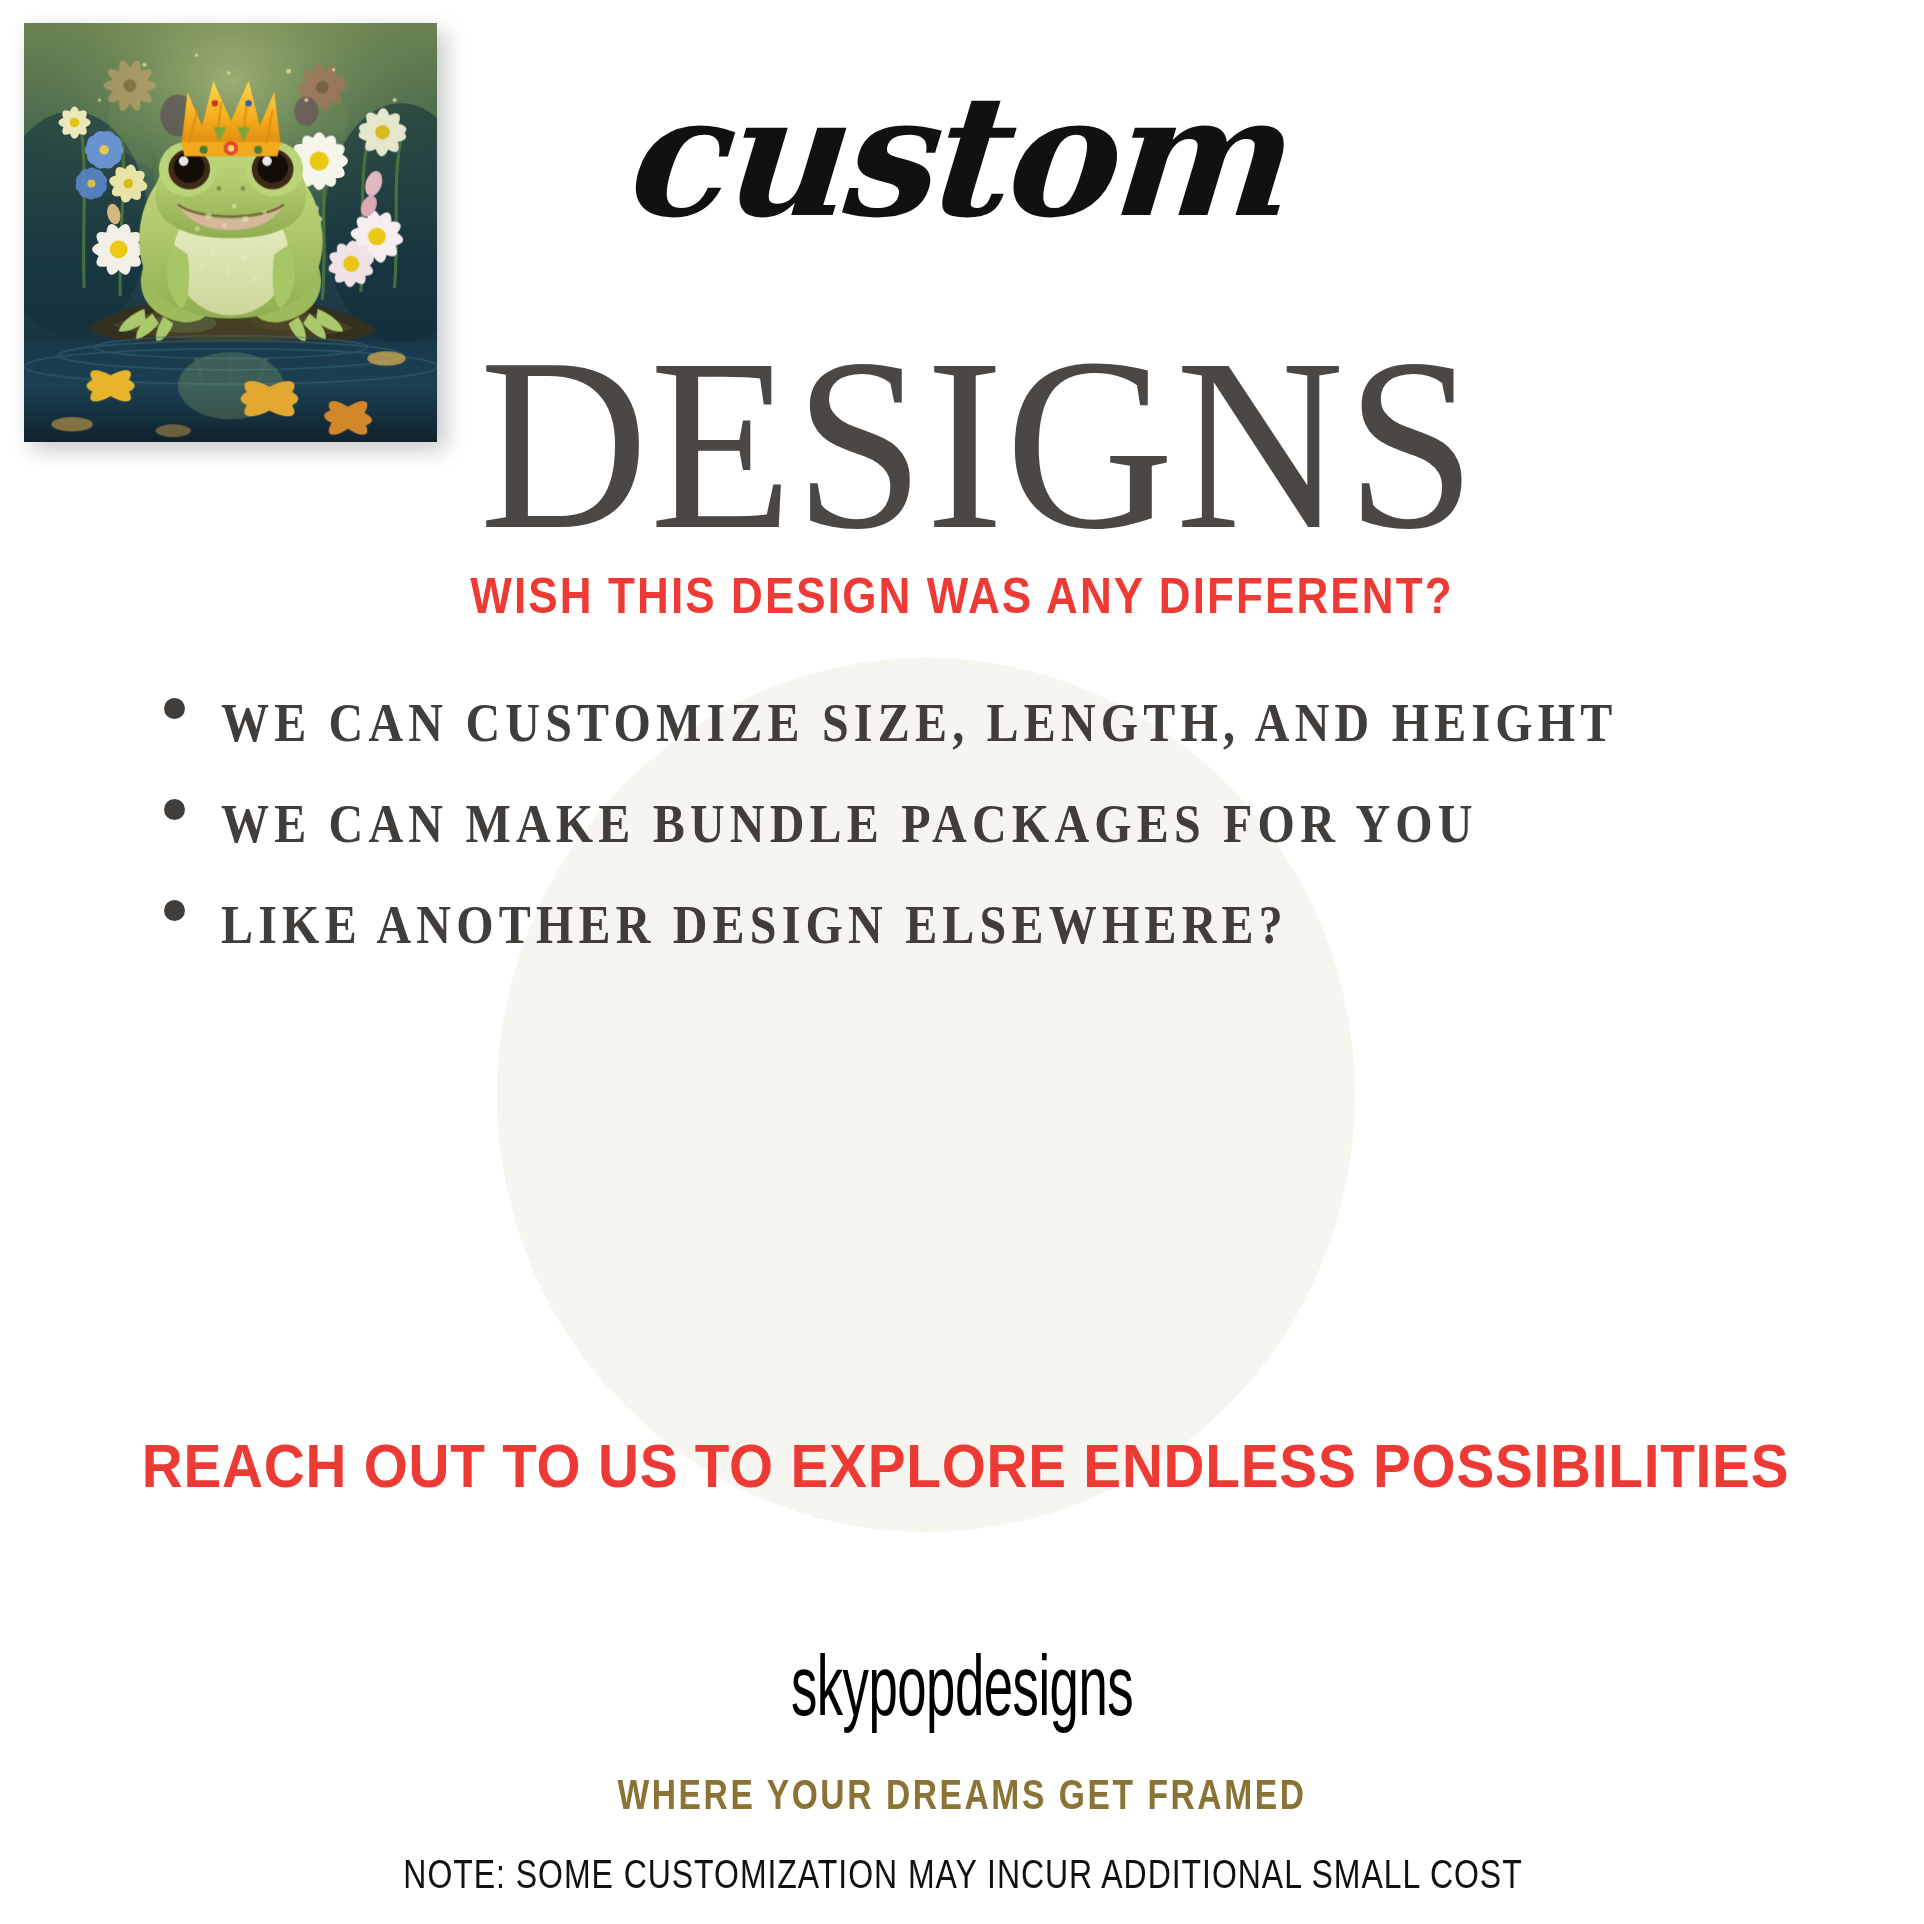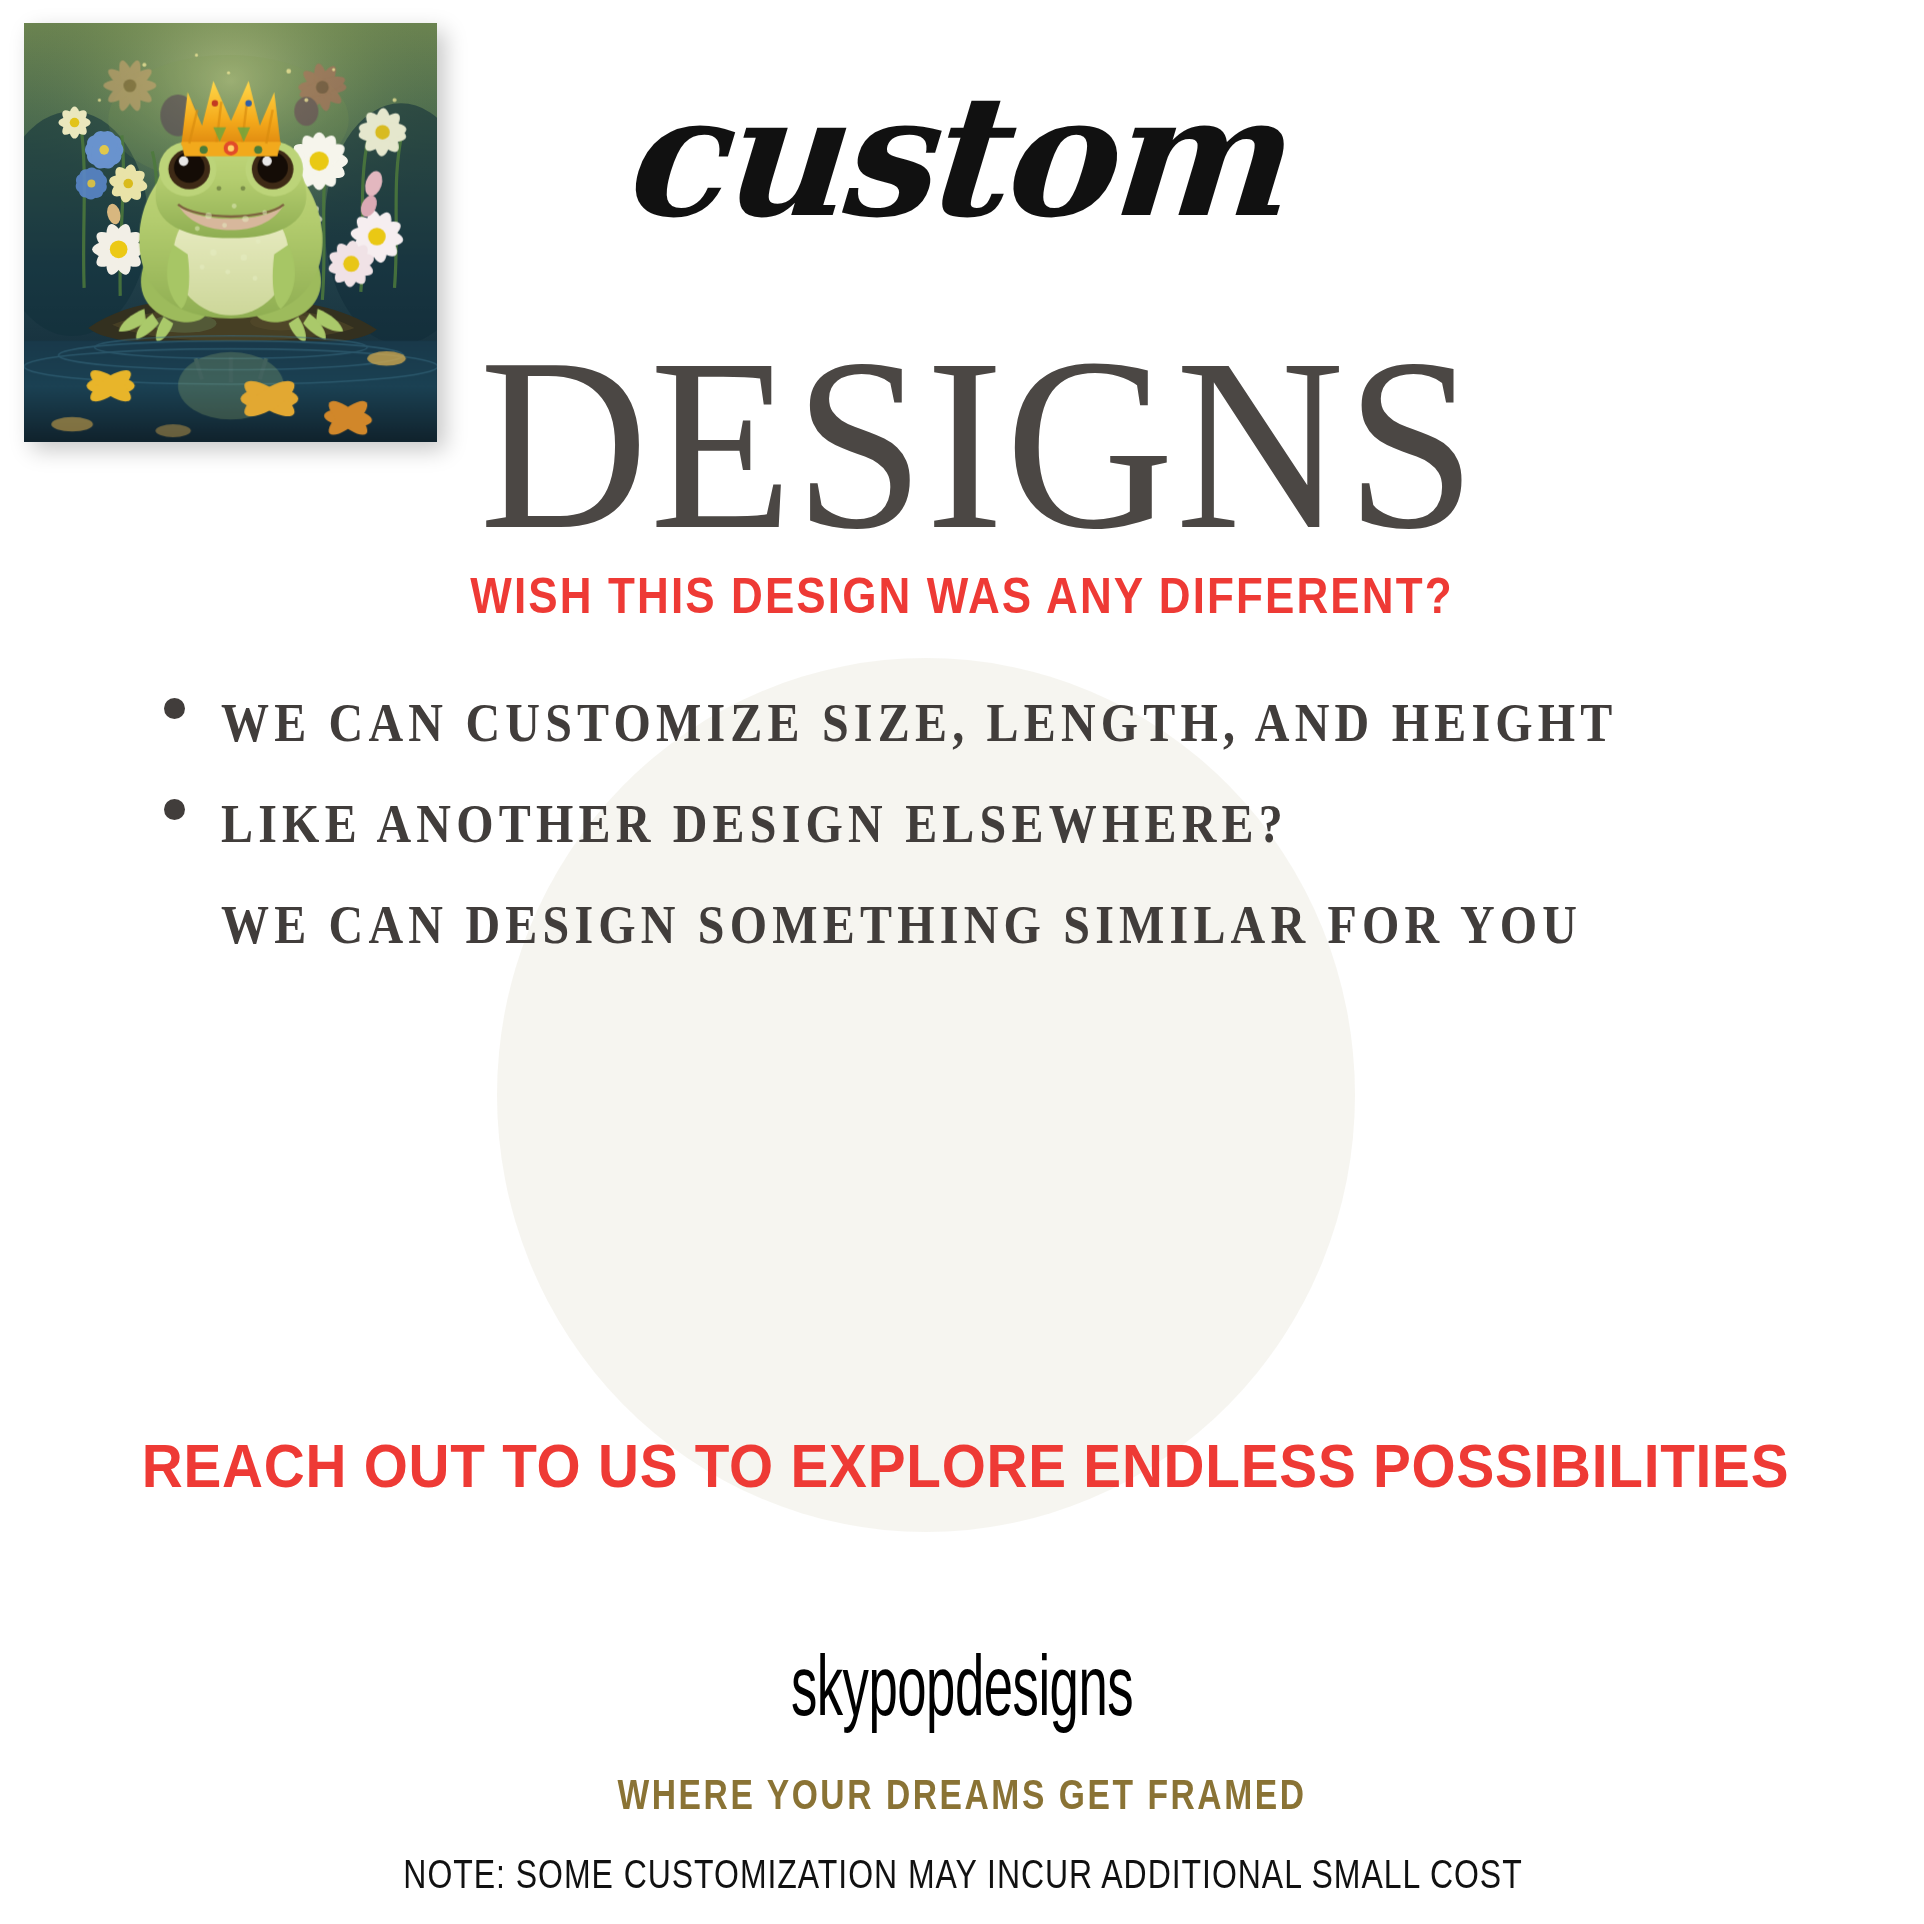--- a/index.html
+++ b/index.html
@@ -529,25 +529,25 @@
 <div id="title-designs">DESIGNS</div>
 <div id="subtitle-question">WISH  THIS  DESIGN  WAS ANY DIFFERENT?</div>
 
 <ul id="benefits-list">
   <li class="benefit-row">
     <span class="benefit-bullet"></span>
     <span class="benefit-text">WE CAN CUSTOMIZE SIZE, LENGTH, AND HEIGHT</span>
   </li>
   <li class="benefit-row">
     <span class="benefit-bullet"></span>
+    <span class="benefit-text">WE CAN MAKE BUNDLE PACKAGES FOR YOU</span>
+  </li>
+  <li class="benefit-row">
+    <span class="benefit-bullet"></span>
     <span class="benefit-text">LIKE ANOTHER DESIGN ELSEWHERE?</span>
-  </li>
-  <li class="benefit-row no-bullet">
-    <span class="benefit-bullet"></span>
-    <span class="benefit-text">WE CAN DESIGN SOMETHING SIMILAR FOR YOU</span>
   </li>
 </ul>
 
 <div id="cta-reach-out">REACH OUT TO US TO EXPLORE ENDLESS POSSIBILITIES</div>
 
 <div id="brand-name">skypopdesigns</div>
 <div id="brand-tagline">WHERE  YOUR  DREAMS  GET  FRAMED</div>
 <div id="footer-note">NOTE: SOME CUSTOMIZATION MAY INCUR ADDITIONAL SMALL COST</div>
 
 

